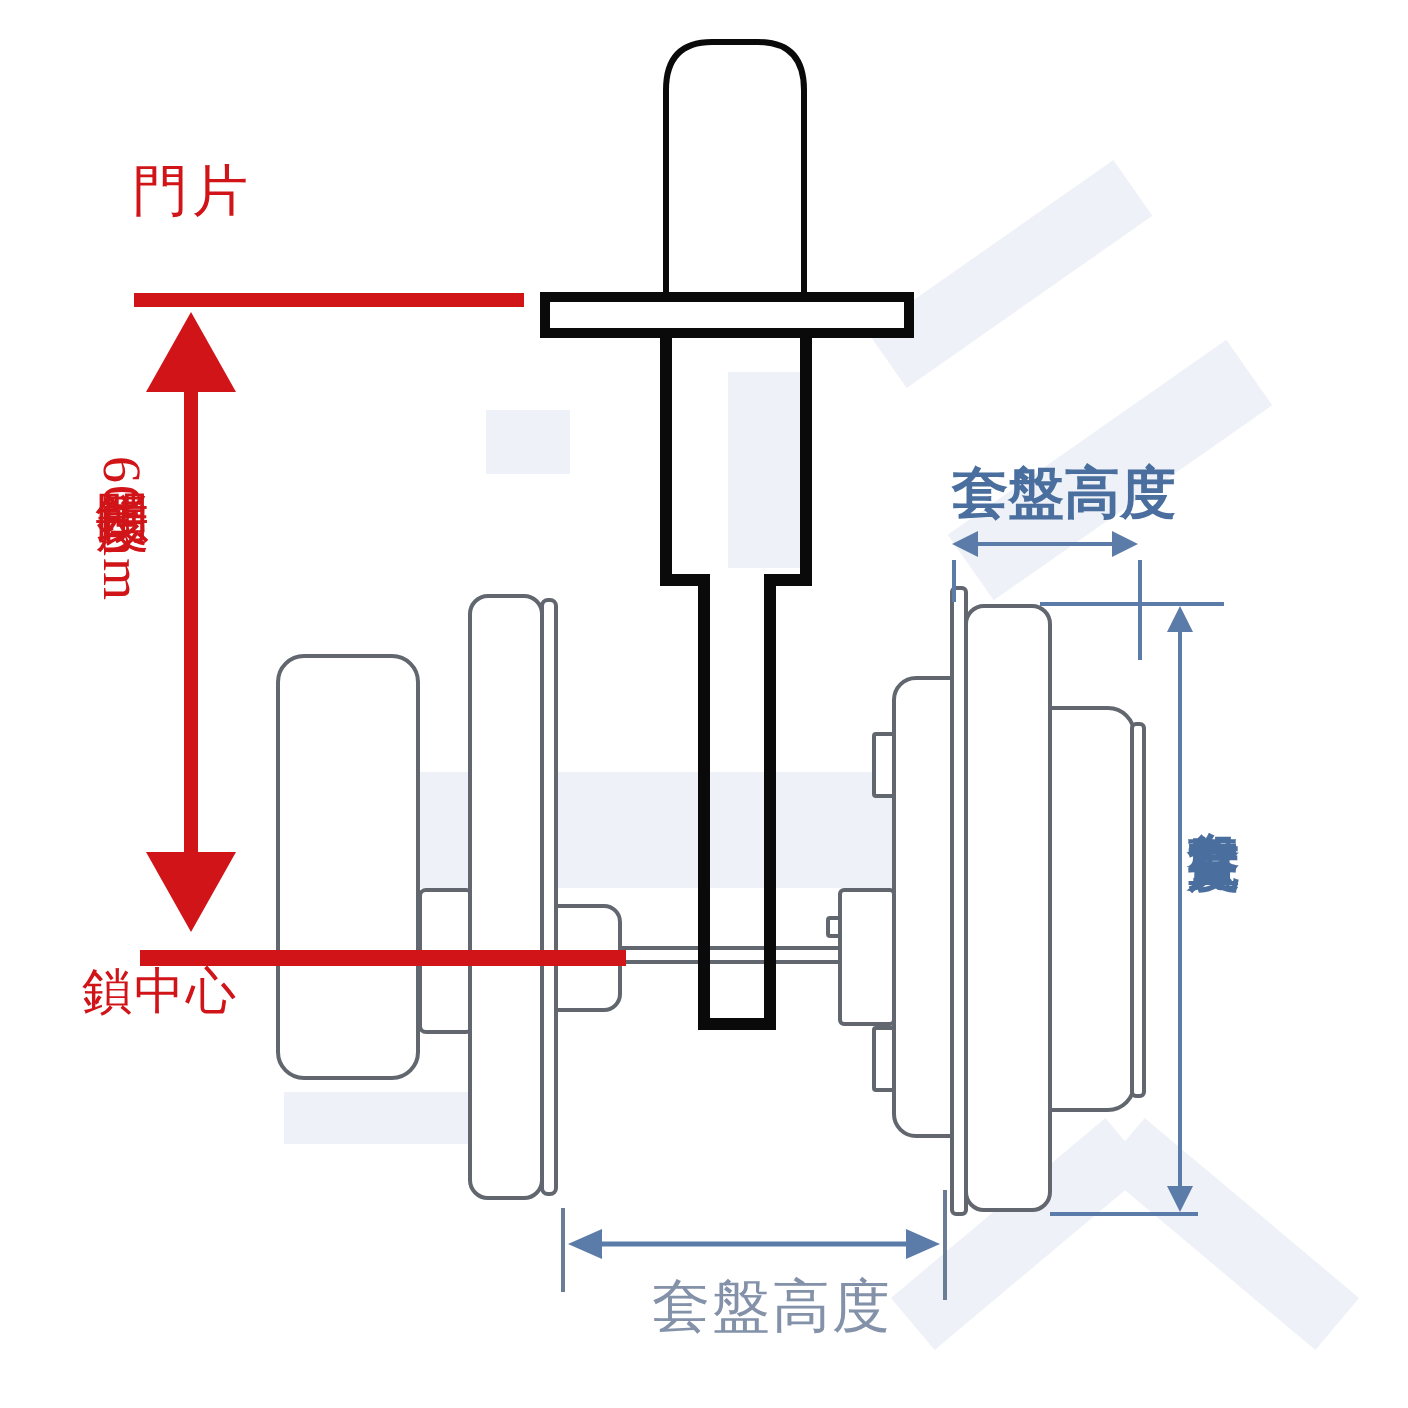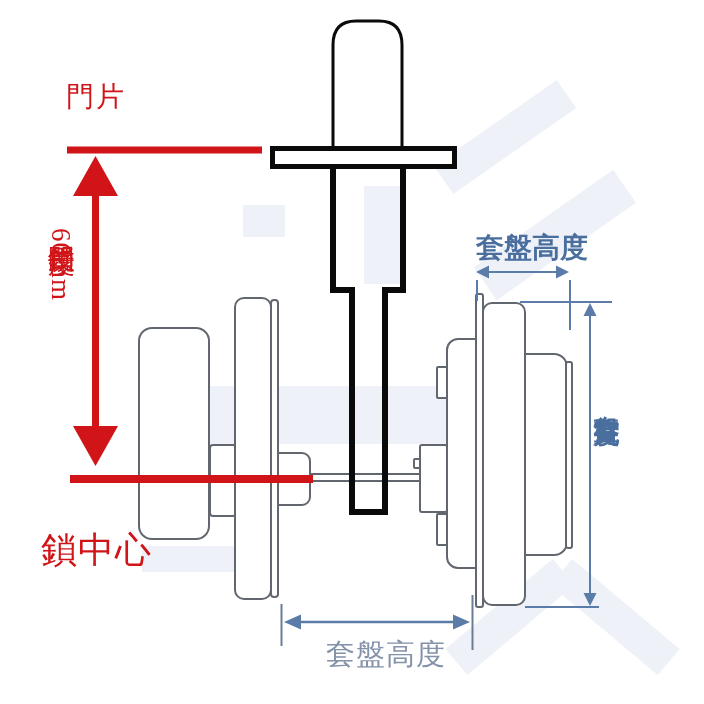--- a/index.html
+++ b/index.html
@@ -31,21 +31,21 @@
   .p-right-knob-face{left:565px;top:361px;width:8px;height:188px;border-radius:3px;}
   
   .overlay{position:absolute;left:0;top:0;pointer-events:none;}
   
   .lbl{position:absolute;line-height:1.08;white-space:nowrap;}
   .red{color:#d01418;}
   .blue{color:#4a6f9f;}
   .grayblue{color:#8391a9;}
   .t-door-panel{left:66px;top:82px;font-size:28px;letter-spacing:2px;}
   .t-lock-length{left:46px;top:224px;font-size:27px;writing-mode:vertical-rl;text-orientation:mixed;letter-spacing:1px;}
-  .t-lock-center{left:41px;top:483px;font-size:36px;letter-spacing:1px;margin-top:48px;}
+  .t-lock-center{left:41px;top:483px;font-size:25px;letter-spacing:1px;}
   .t-plate-height{left:476px;top:233px;font-size:28px;font-weight:600;letter-spacing:0px;}
   .t-plate-width{left:592px;top:395px;font-size:26px;font-weight:600;writing-mode:vertical-rl;text-orientation:upright;letter-spacing:1px;}
   .t-door-thickness{left:326px;top:639px;font-size:29px;letter-spacing:1px;}
 </style>
 </head>
 <body>
 
 <div class="canvas">
 
   <div class="wm" style="left:243px;top:205px;width:42px;height:32px;"></div>

